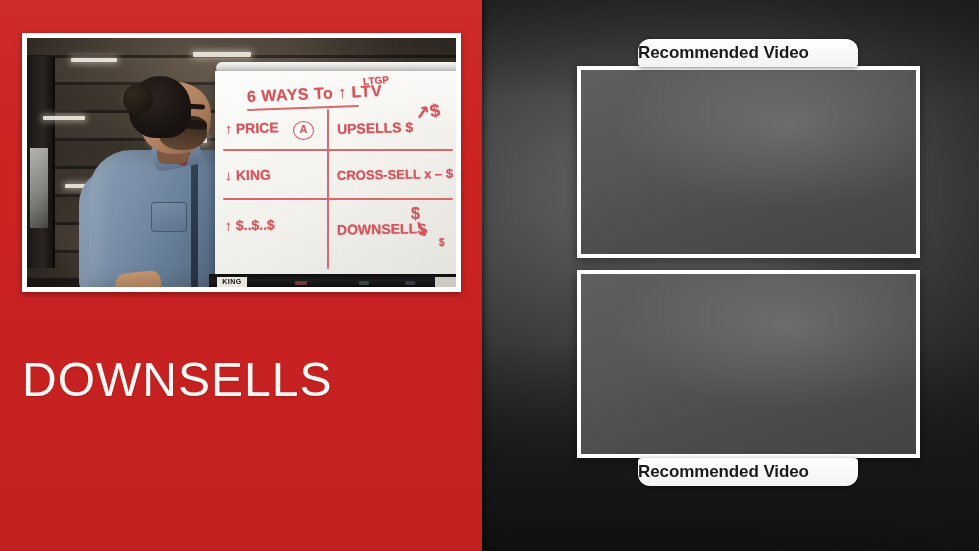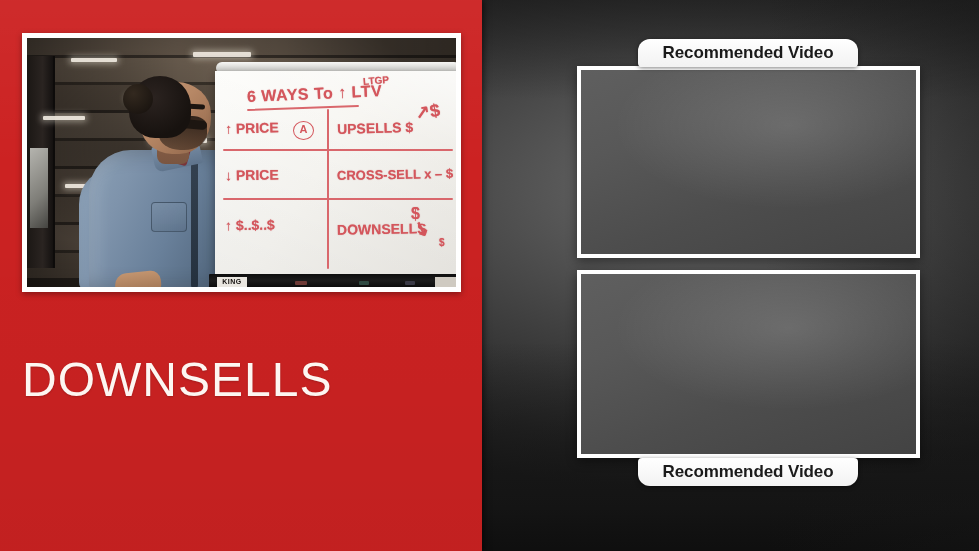--- a/index.html
+++ b/index.html
@@ -229,21 +229,21 @@
   #vframe-top{left:577px;top:66px;width:343px;height:192px;}
   #vframe-bottom{left:577px;top:270px;width:343px;height:188px;}
 
   .pill{
     position:absolute;
     background:linear-gradient(to bottom,#ffffff,#f2f2f2);
     color:#1a1a1a;
     font-weight:bold;
     font-size:17px;
     letter-spacing:-.1px;
-    text-align:center;
+    text-align:left;
     line-height:28px;
     height:28px;
     z-index:8;
     box-shadow:0 1px 4px rgba(0,0,0,.5);
     font-family:"Liberation Sans","DejaVu Sans",sans-serif;
     font-stretch:condensed;
   }
   #pill-top{
     left:638px;top:39px;width:220px;
     border-radius:12px 12px 4px 4px;
@@ -311,21 +311,21 @@
 
         <div class="vrule" style="left:112px;top:38px;height:160px;"></div>
         <div class="rule" style="left:8px;top:78px;width:230px;"></div>
         <div class="rule" style="left:8px;top:127px;width:230px;"></div>
 
         <span class="ink" style="left:10px;top:49px;font-size:14px;transform:rotate(-1.5deg);">↑ PRICE</span>
         <div class="circ-a" style="left:78px;top:50px;">A</div>
         <span class="ink" style="left:122px;top:49px;font-size:14px;transform:rotate(-1.5deg);">UPSELLS $</span>
         <span class="ink" style="left:200px;top:30px;font-size:18px;transform:rotate(-10deg);">↗$</span>
 
-        <span class="ink" style="left:10px;top:96px;font-size:14px;transform:rotate(-1deg);">↓ PRICE</span>
+        <span class="ink" style="left:10px;top:96px;font-size:14px;transform:rotate(-1deg);">↓ KING</span>
         <span class="ink" style="left:122px;top:96px;font-size:13px;transform:rotate(-1deg);">CROSS-SELL x – $</span>
 
         <span class="ink" style="left:10px;top:146px;font-size:14px;transform:rotate(-1deg);">↑ $..$..$</span>
         <span class="ink" style="left:122px;top:150px;font-size:14px;transform:rotate(-1deg);">DOWNSELLS</span>
         <span class="ink" style="left:196px;top:134px;font-size:16px;">$</span>
         <span class="ink" style="left:198px;top:146px;font-size:20px;transform:rotate(18deg);">↘</span>
         <span class="ink" style="left:224px;top:166px;font-size:10px;">$</span>
       </div>
 
       <div class="board-tray">

